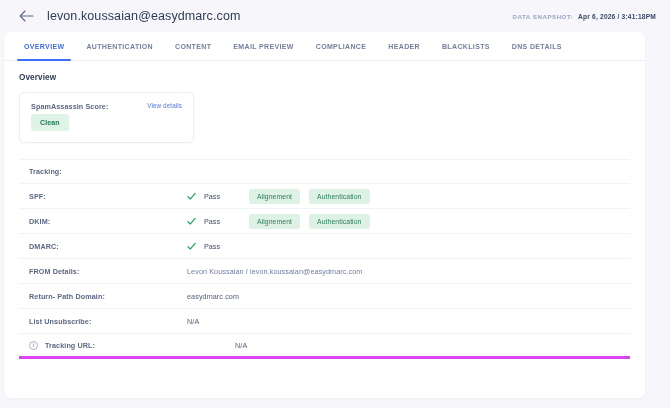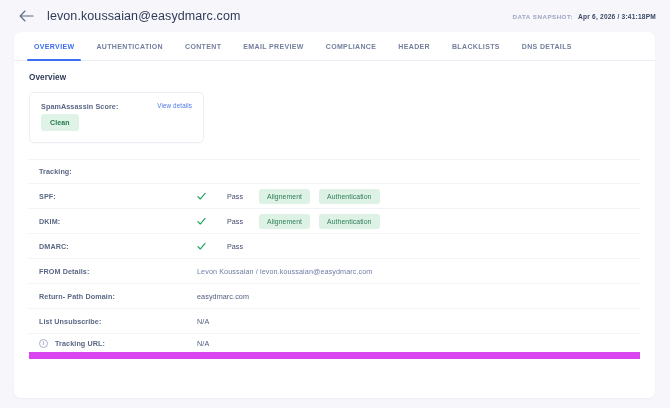--- a/index.html
+++ b/index.html
@@ -70,21 +70,21 @@
   .snapshot-value {
     font-size: 6.6px;
     font-weight: bold;
     letter-spacing: 0.2px;
     color: #3a4767;
   }
 
   
   .card {
     position: absolute;
-    left: 14px;
+    left: 4px;
     top: 32px;
     width: 641px;
     height: 366px;
     background: #ffffff;
     border-radius: 7px 7px 7px 7px;
     box-shadow: 0 1px 3px rgba(60,74,107,0.05);
     overflow: hidden;
   }
 
   
@@ -212,21 +212,21 @@
   }
 
   .drow {
     display: flex;
     align-items: center;
     min-height: 25px;
     border-bottom: 1px solid #f2f3f8;
     padding: 3px 0;
   }
   .drow:first-child { border-top: 1px solid #f2f3f8; }
-  .drow:last-child { border-bottom: 7px solid #d946ef; }
+  .drow:last-child { border-bottom: 3px solid #d946ef; gap: 48px; }
 
   .dlabel {
     width: 168px;
     flex: 0 0 168px;
     font-size: 7.2px;
     font-weight: bold;
     color: #5a6785;
     letter-spacing: 0.1px;
     display: flex;
     align-items: center;
@@ -256,21 +256,21 @@
     align-items: center;
     font-size: 7.2px;
     color: #505d7e;
     letter-spacing: 0.1px;
   }
 
   .dvalue.muted-link { color: #6e7da6; }
 
   .pass-wrap {
     display: flex;
-    gap: 21px;
+    gap: 8px;
     width: 62px;
     flex: 0 0 62px;
   }
 
   .check {
     width: 9px; height: 9px;
     flex: 0 0 auto;
     color: #19a05a;
     display: flex;
     align-items: center;

